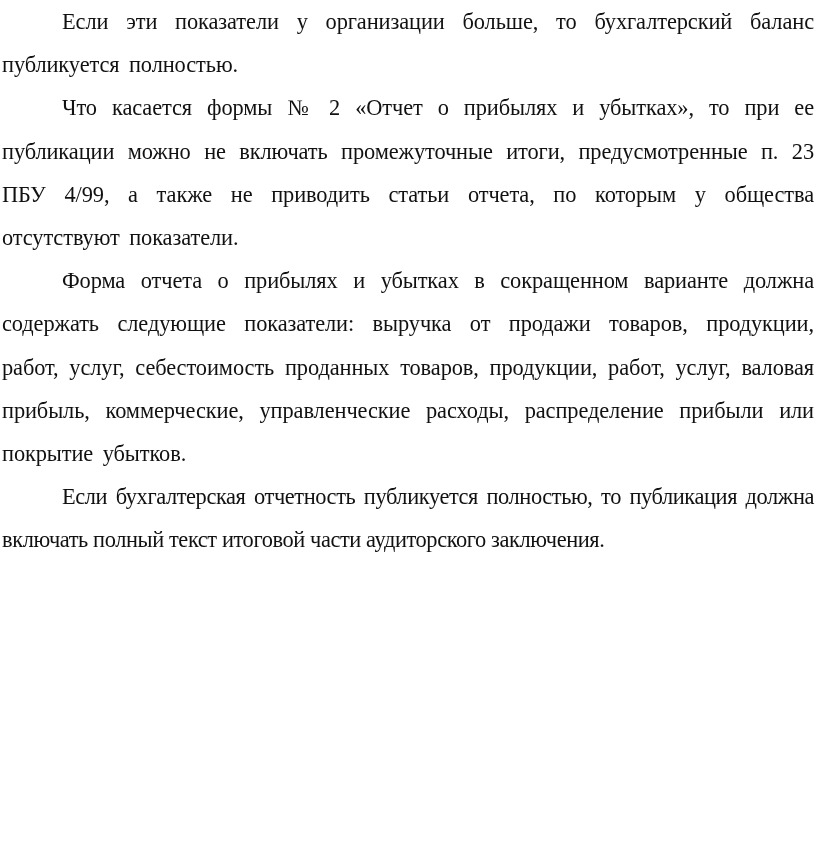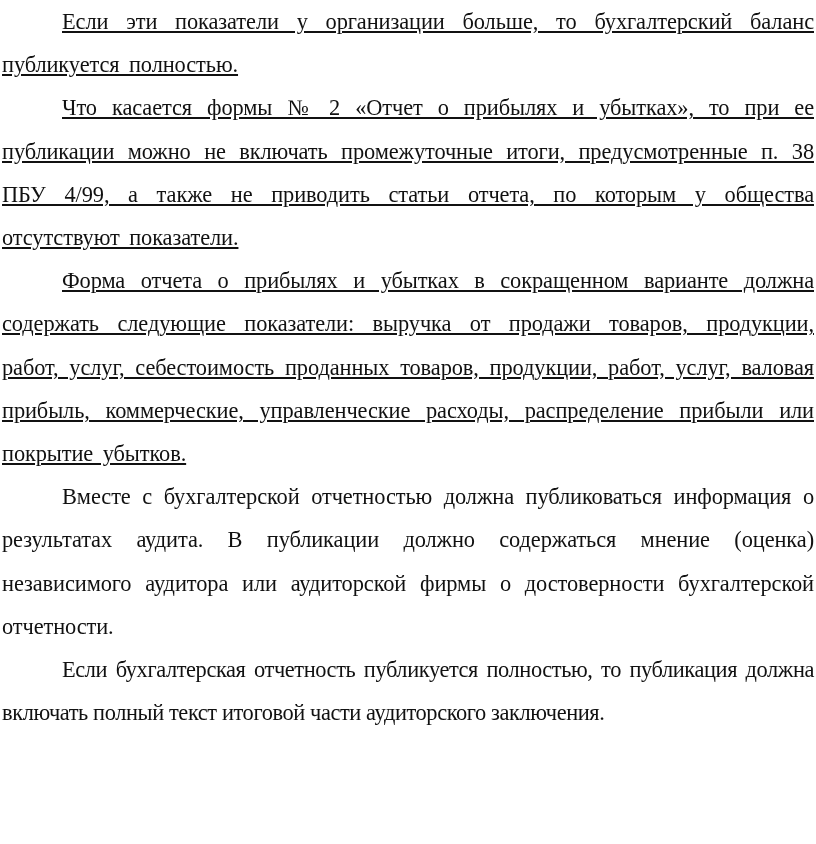--- a/index.html
+++ b/index.html
@@ -34,33 +34,31 @@
       text-align: justify;
       text-indent: 60px;
     }
     .list-num {
       display: inline-block;
       width: 60px;
       text-indent: 0;
     }
     .spaced {
       word-spacing: 4px;
-      text-decoration: underline;
     }
     .tight {
       letter-spacing: -0.4px;
     }
   </style>
 </head>
 <body>
 
 <div class="page">
 
   <p class="para spaced">Если эти показатели у организации больше, то бухгалтерский баланс публикуется полностью.</p>
 
-  <p class="para spaced">Что касается формы № 2 «Отчет о прибылях и убытках», то при ее публикации можно не включать промежуточные итоги, предусмотренные п. 38 ПБУ 4/99, а также не приводить статьи отчета, по которым у общества отсутствуют показатели.</p>
+  <p class="para spaced">Что касается формы № 2 «Отчет о прибылях и убытках», то при ее публикации можно не включать промежуточные итоги, предусмотренные п. 23 ПБУ 4/99, а также не приводить статьи отчета, по которым у общества отсутствуют показатели.</p>
 
   <p class="para spaced">Форма отчета о прибылях и убытках в сокращенном варианте должна содержать следующие показатели: выручка от продажи товаров, продукции, работ, услуг, себестоимость проданных товаров, продукции, работ, услуг, валовая прибыль, коммерческие, управленческие расходы, распределение прибыли или покрытие убытков.</p>
 
-  <p class="para">Вместе с бухгалтерской отчетностью должна публиковаться информация о результатах аудита. В публикации должно содержаться мнение (оценка) независимого аудитора или аудиторской фирмы о достоверности бухгалтерской отчетности.</p>
 
   <p class="para tight">Если бухгалтерская отчетность публикуется полностью, то публикация должна включать полный текст итоговой части аудиторского заключения.</p>
 </div>
 
 </body></html>

